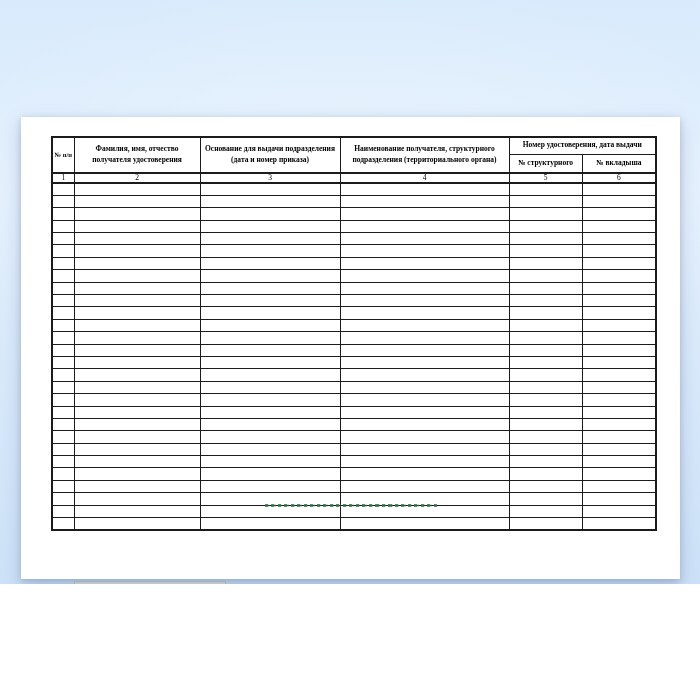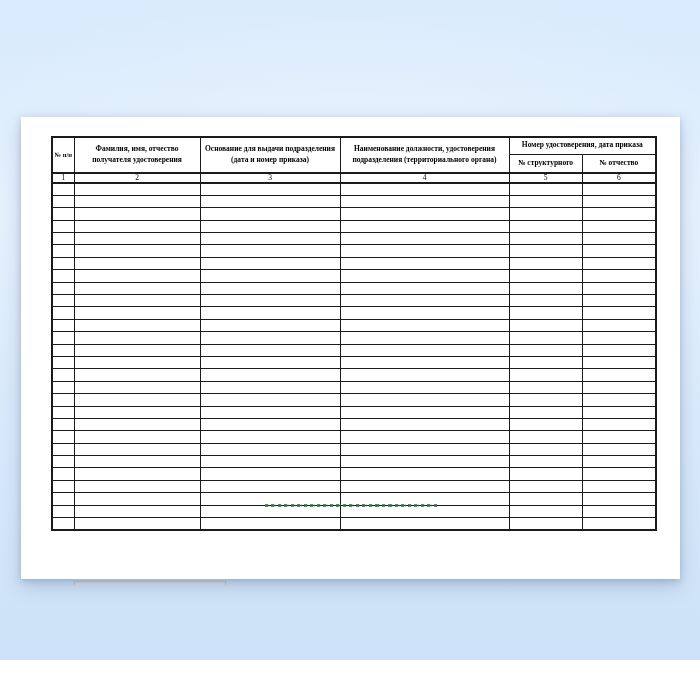--- a/index.html
+++ b/index.html
@@ -3,21 +3,21 @@
 <meta charset="utf-8">
 <style>
   :root{
     --bg-top:#d8eafc; --bg-mid:#e3f0fd; --bg-bottom:#cde2f8;
     --sheet:#ffffff; --line:#1b1b1b; --text:#000000; --wm:#2e7d46;
   }
   *{box-sizing:border-box; margin:0; padding:0;}
   html,body{width:700px;height:700px;}
   body{font-family:"Liberation Serif","DejaVu Serif",serif;}
   .stage{
-    position:relative; width:700px; height:660px; overflow:hidden;
+    position:relative; width:700px; height:584px; overflow:hidden;
     background:
       radial-gradient(90% 55% at 50% 32%, rgba(255,255,255,0.30), rgba(255,255,255,0) 70%),
       linear-gradient(180deg, var(--bg-top) 0%, var(--bg-mid) 32%, var(--bg-bottom) 100%);
   }
   .under-sheet{
     position:absolute; left:74px; top:581px; width:152px; height:4px;
     background:#e4e4e4; border:1px solid #c7c7c7; border-bottom:none;
     z-index:1;
   }
   .sheet{
@@ -67,26 +67,26 @@
           <col class="c3">
         <col class="c4">
           <col class="c5">
           <col class="c6">
       </colgroup>
       <thead>
         <tr class="hdr-group">
           <th rowspan="2" class="th-num">№ п/п</th>
           <th rowspan="2">Фамилия, имя, отчество получателя удостоверения</th>
           <th rowspan="2">Основание для выдачи подразделения (дата и номер приказа)</th>
-          <th rowspan="2">Наименование должности, удостоверения подразделения (территориального органа)</th>
-          <th colspan="2">Номер удостоверения, дата приказа</th>
+          <th rowspan="2">Наименование получателя, структурного подразделения (территориального органа)</th>
+          <th colspan="2">Номер удостоверения, дата выдачи</th>
         </tr>
         <tr class="hdr-sub">
           <th>№ структурного</th>
-          <th>№ отчество</th>
+          <th>№ вкладыша</th>
         </tr>
         <tr class="numrow">
           <td>1</td>
           <td>2</td>
           <td>3</td>
           <td>4</td>
           <td>5</td>
           <td>6</td>
         </tr>
       </thead>

